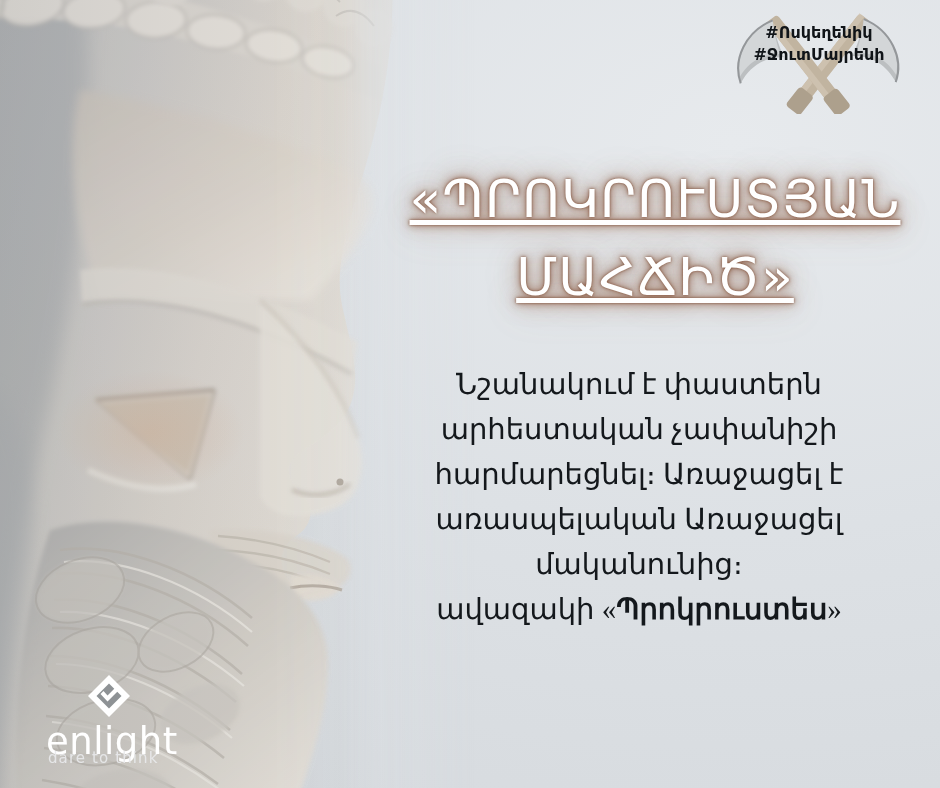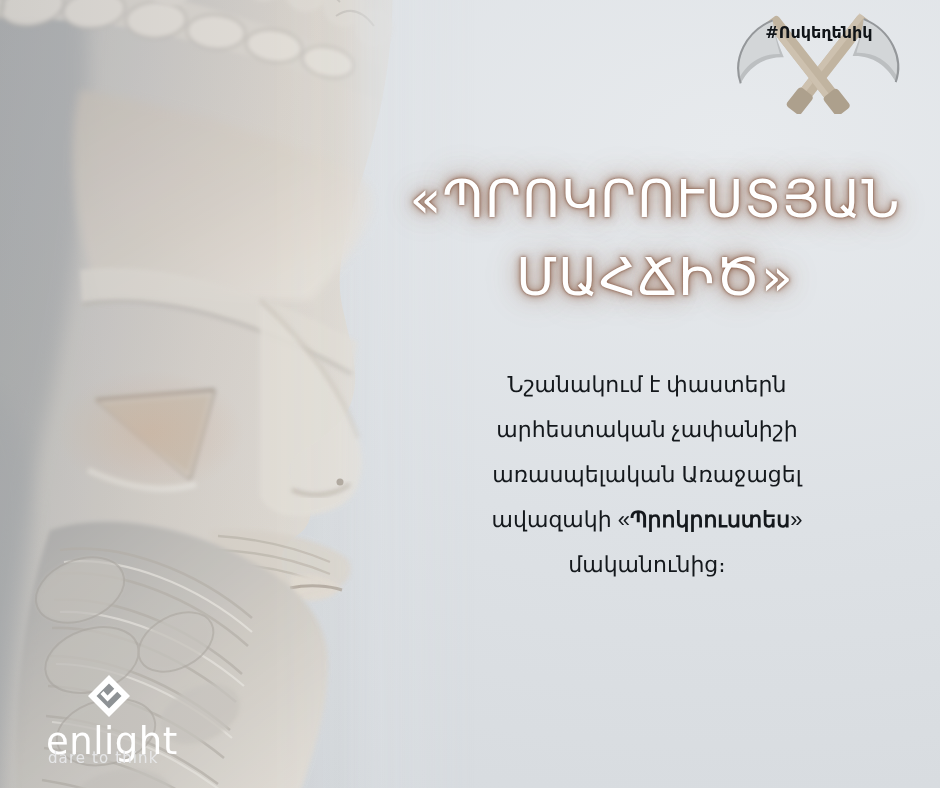--- a/index.html
+++ b/index.html
@@ -84,31 +84,31 @@
     font-size: 52px;
     line-height: 78px;
     color: #ffffff;
     letter-spacing: 1px;
     text-shadow:
       0 0 3px rgba(120, 70, 45, 0.95),
       0 0 9px rgba(130, 78, 50, 0.80),
       0 0 20px rgba(140, 88, 58, 0.55),
       0 0 38px rgba(150, 100, 70, 0.32);
   }
-  .title .line { white-space: nowrap; }
+  .title .line { white-space: nowrap; text-decoration: underline; }
 
   
   .body-text {
     position: absolute;
-    left: 392px;
+    left: 384px;
     top: 362px;
     width: 510px;
     text-align: center;
-    font-family: Liberation Sans, sans-serif;
-    font-size: 22px;
+    font-family: Liberation Serif, serif;
+    font-size: 29px;
     line-height: 45px;
     color: #14181c;
   }
   .body-text .line { white-space: nowrap; }
   .body-text b { font-weight: bold; }
 
   
   .logo {
     position: absolute;
     left: 18px;
@@ -332,33 +332,35 @@
           <path d="M112,-8 C 84,-16 56,-2 48,22 C 66,14 84,16 98,28 C 102,14 106,2 112,-8 Z" fill="#b9bcbe"></path>
           <path d="M112,-8 C 86,-14 62,-4 52,16 C 68,10 84,12 97,23 C 102,11 106,1 112,-8 Z" fill="#d2d5d7"></path>
           <path d="M112,-8 C 84,-16 56,-2 48,22" fill="none" stroke="#8e9194" stroke-width="2"></path>
         </g>
       </g>
     </svg>
   </div>
 
   <div class="hashtags">
     <div>#Ոսկեղենիկ</div>
+    <div>#ՋուտՄայրենի</div>
   </div>
 
   <div class="title">
     <div class="line">«ՊՐՈԿՐՈՒՍՏՅԱՆ</div>
     <div class="line">ՄԱՀՃԻԾ»</div>
   </div>
 
   <div class="body-text">
     <div class="line">Նշանակում է փաստերն</div>
     <div class="line">արհեստական չափանիշի</div>
+    <div class="line">հարմարեցնել։ Առաջացել է</div>
     <div class="line">առասպելական Առաջացել</div>
+    <div class="line">մականունից։</div>
     <div class="line"><span>ավազակի «</span><b>Պրոկրուստես</b><span>»</span></div>
-    <div class="line">մականունից։</div>
   </div>
 
   <div class="logo">
     <div class="logo-mark">
       <svg viewBox="0 0 46 46" xmlns="http://www.w3.org/2000/svg" aria-hidden="true">
         <path d="M23,2 L44,23 L23,44 L2,23 Z" fill="#ffffff"></path>
         <path d="M23,10.5 L35.5,23 L23,35.5 L10.5,23 Z" fill="#8e9295"></path>
         <path d="M14.5,21 L21.5,28.5 L33.5,16.5 L30.5,13.5 L21.5,22.5 L17.5,18 Z" fill="#ffffff"></path>
       </svg>
     </div>

